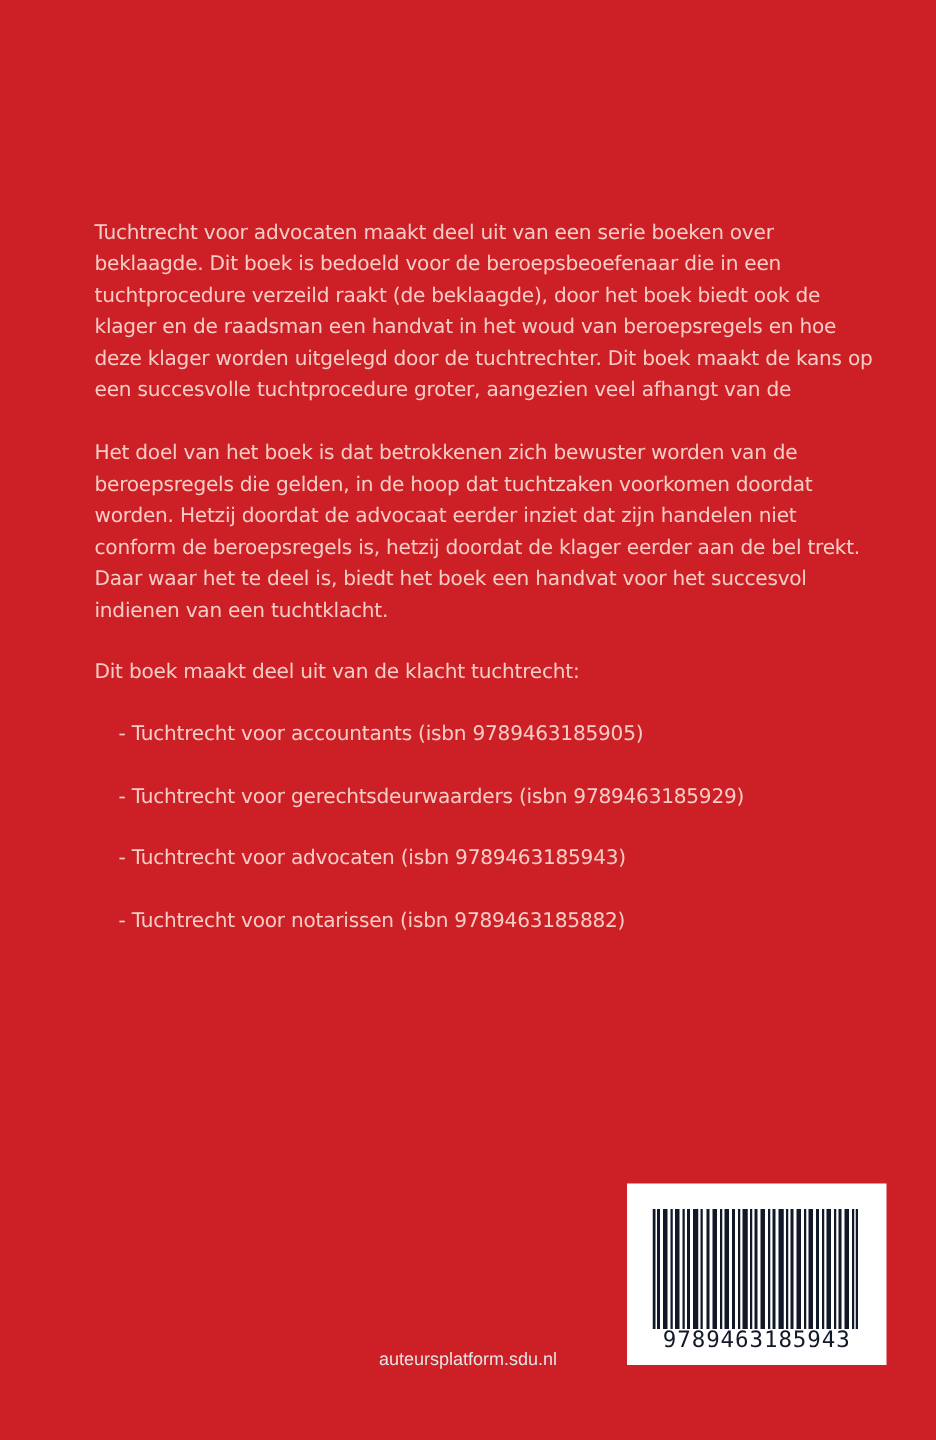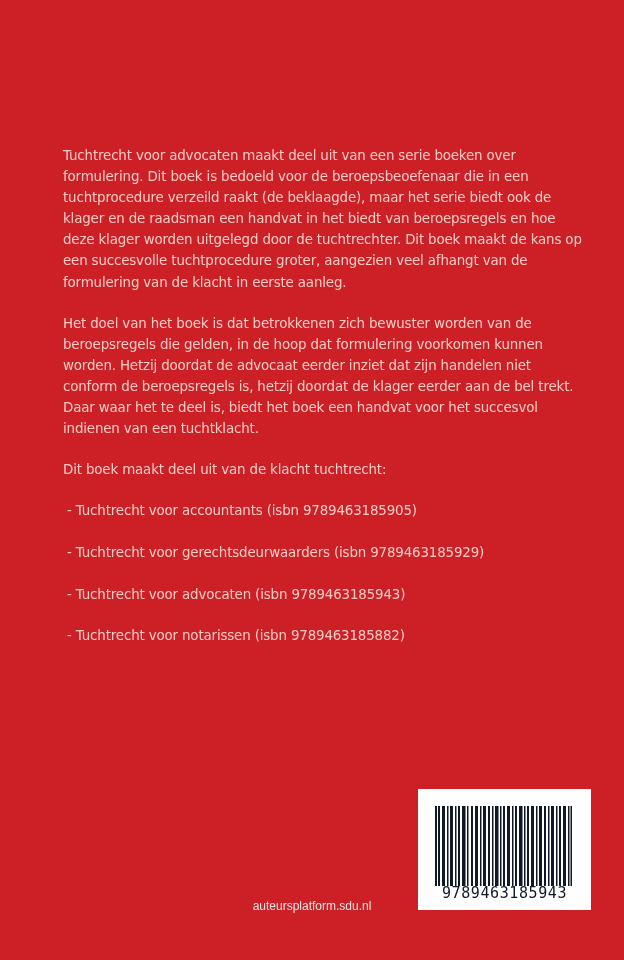--- a/index.html
+++ b/index.html
@@ -37,21 +37,21 @@
     }
     .para .line {
       display: block;
       white-space: nowrap;
     }
     .series-intro {
       margin: 0 0 20px 0;
     }
     .series-list {
       list-style: none;
-      margin: 4px;
+      margin: 16px;
       padding: 0;
     }
     .series-list li {
       margin: 0 0 20.5px 0;
       white-space: nowrap;
     }
     .barcode-box {
       position: absolute;
       left: 418px;
       top: 789px;
@@ -89,30 +89,29 @@
     }
   </style>
 </head>
 <body>
 
 <div class="cover">
 
   <div class="content">
     <p class="para">
       <span class="line">Tuchtrecht voor advocaten maakt deel uit van een serie boeken over</span>
-      <span class="line">formulering. Dit boek is bedoeld voor de beroepsbeoefenaar die in een</span>
-      <span class="line">tuchtprocedure verzeild raakt (de beklaagde), maar het serie biedt ook de</span>
-      <span class="line">klager en de raadsman een handvat in het biedt van beroepsregels en hoe</span>
+      <span class="line">beklaagde. Dit boek is bedoeld voor de beroepsbeoefenaar die in een</span>
+      <span class="line">tuchtprocedure verzeild raakt (de beklaagde), door het boek biedt ook de</span>
+      <span class="line">klager en de raadsman een handvat in het woud van beroepsregels en hoe</span>
       <span class="line">deze klager worden uitgelegd door de tuchtrechter. Dit boek maakt de kans op</span>
       <span class="line">een succesvolle tuchtprocedure groter, aangezien veel afhangt van de</span>
-      <span class="line">formulering van de klacht in eerste aanleg.</span>
     </p>
     <p class="para">
       <span class="line">Het doel van het boek is dat betrokkenen zich bewuster worden van de</span>
-      <span class="line">beroepsregels die gelden, in de hoop dat formulering voorkomen kunnen</span>
+      <span class="line">beroepsregels die gelden, in de hoop dat tuchtzaken voorkomen doordat</span>
       <span class="line">worden. Hetzij doordat de advocaat eerder inziet dat zijn handelen niet</span>
       <span class="line">conform de beroepsregels is, hetzij doordat de klager eerder aan de bel trekt.</span>
       <span class="line">Daar waar het te deel is, biedt het boek een handvat voor het succesvol</span>
       <span class="line">indienen van een tuchtklacht.</span>
     </p>
     <p class="series-intro">Dit boek maakt deel uit van de klacht tuchtrecht:</p>
     <ul class="series-list">
       <li>- Tuchtrecht voor accountants (isbn 9789463185905)</li>
       <li>- Tuchtrecht voor gerechtsdeurwaarders (isbn 9789463185929)</li>
       <li>- Tuchtrecht voor advocaten (isbn 9789463185943)</li>

